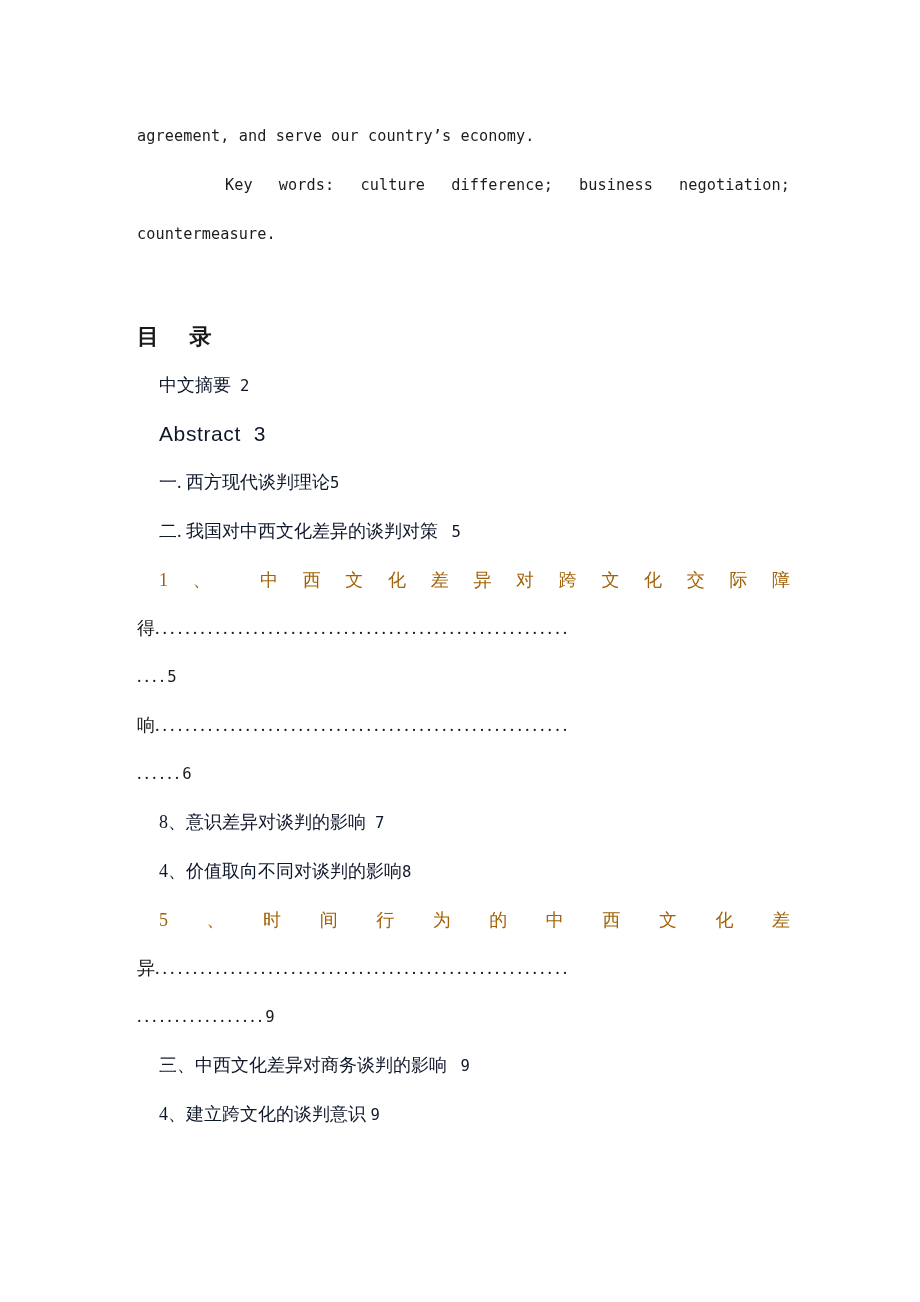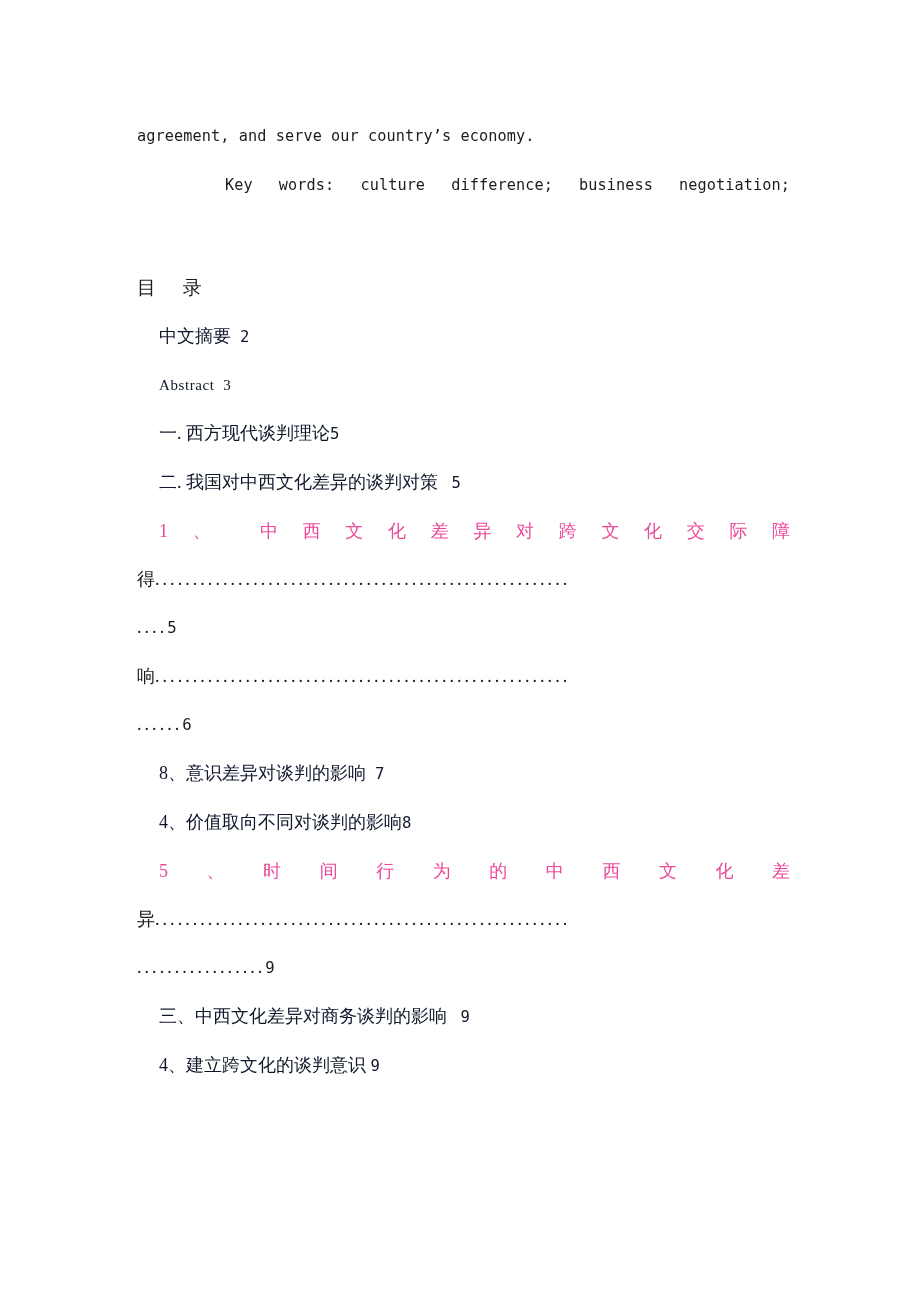--- a/index.html
+++ b/index.html
@@ -45,49 +45,50 @@
   .kw-indent {
     display: inline-block;
     width: 88px;
   }
 
   
   .toc-block {
     padding-top: 54px;
   }
   .toc-title {
-    font-size: 19px;
+    font-size: 22px;
     line-height: 48px;
     letter-spacing: 0.5px;
     color: #1a1a1a;
     white-space: pre;
+    font-weight: bold;
   }
   .toc-line {
     font-size: 18px;
     line-height: 48px;
     color: #0f172a;
     white-space: pre;
   }
   .toc-line.mono {
-    font-family: Liberation Serif, serif;
-    font-size: 15px;
+    font-family: Liberation Sans, sans-serif;
+    font-size: 21px;
     letter-spacing: 0.6px;
   }
   .toc-line.indent1 {
     padding-left: 22px;
   }
   .toc-line.indent-head {
     padding-left: 22px;
   }
 
   
   .spread {
     font-size: 18px;
     line-height: 48px;
-    color: #ec4899;
+    color: #a16207;
     text-align: justify;
     text-align-last: justify;
     padding-left: 22px;
   }
   .spread > span {
     display: inline-block;
   }
 
   
   .leader-row {
@@ -118,20 +119,21 @@
 </style>
 </head>
 <body>
 
 <div class="page">
   <div class="content">
 
     <div class="abstract-block">
       <div class="para plain">agreement, and serve our country’s economy.</div>
       <div class="para justified"><span class="kw-indent"></span><span>Key words: culture difference; business negotiation;</span></div>
+      <div class="para plain">countermeasure.</div>
     </div>
 
     <div class="toc-block">
 
       <div class="toc-title">目     录</div>
 
       <div class="toc-line indent-head"><span>中文摘要</span><span>  </span><span class="pagenum">2</span></div>
 
       <div class="toc-line mono indent-head"><span>Abstract</span><span>  </span><span>3</span></div>
 

